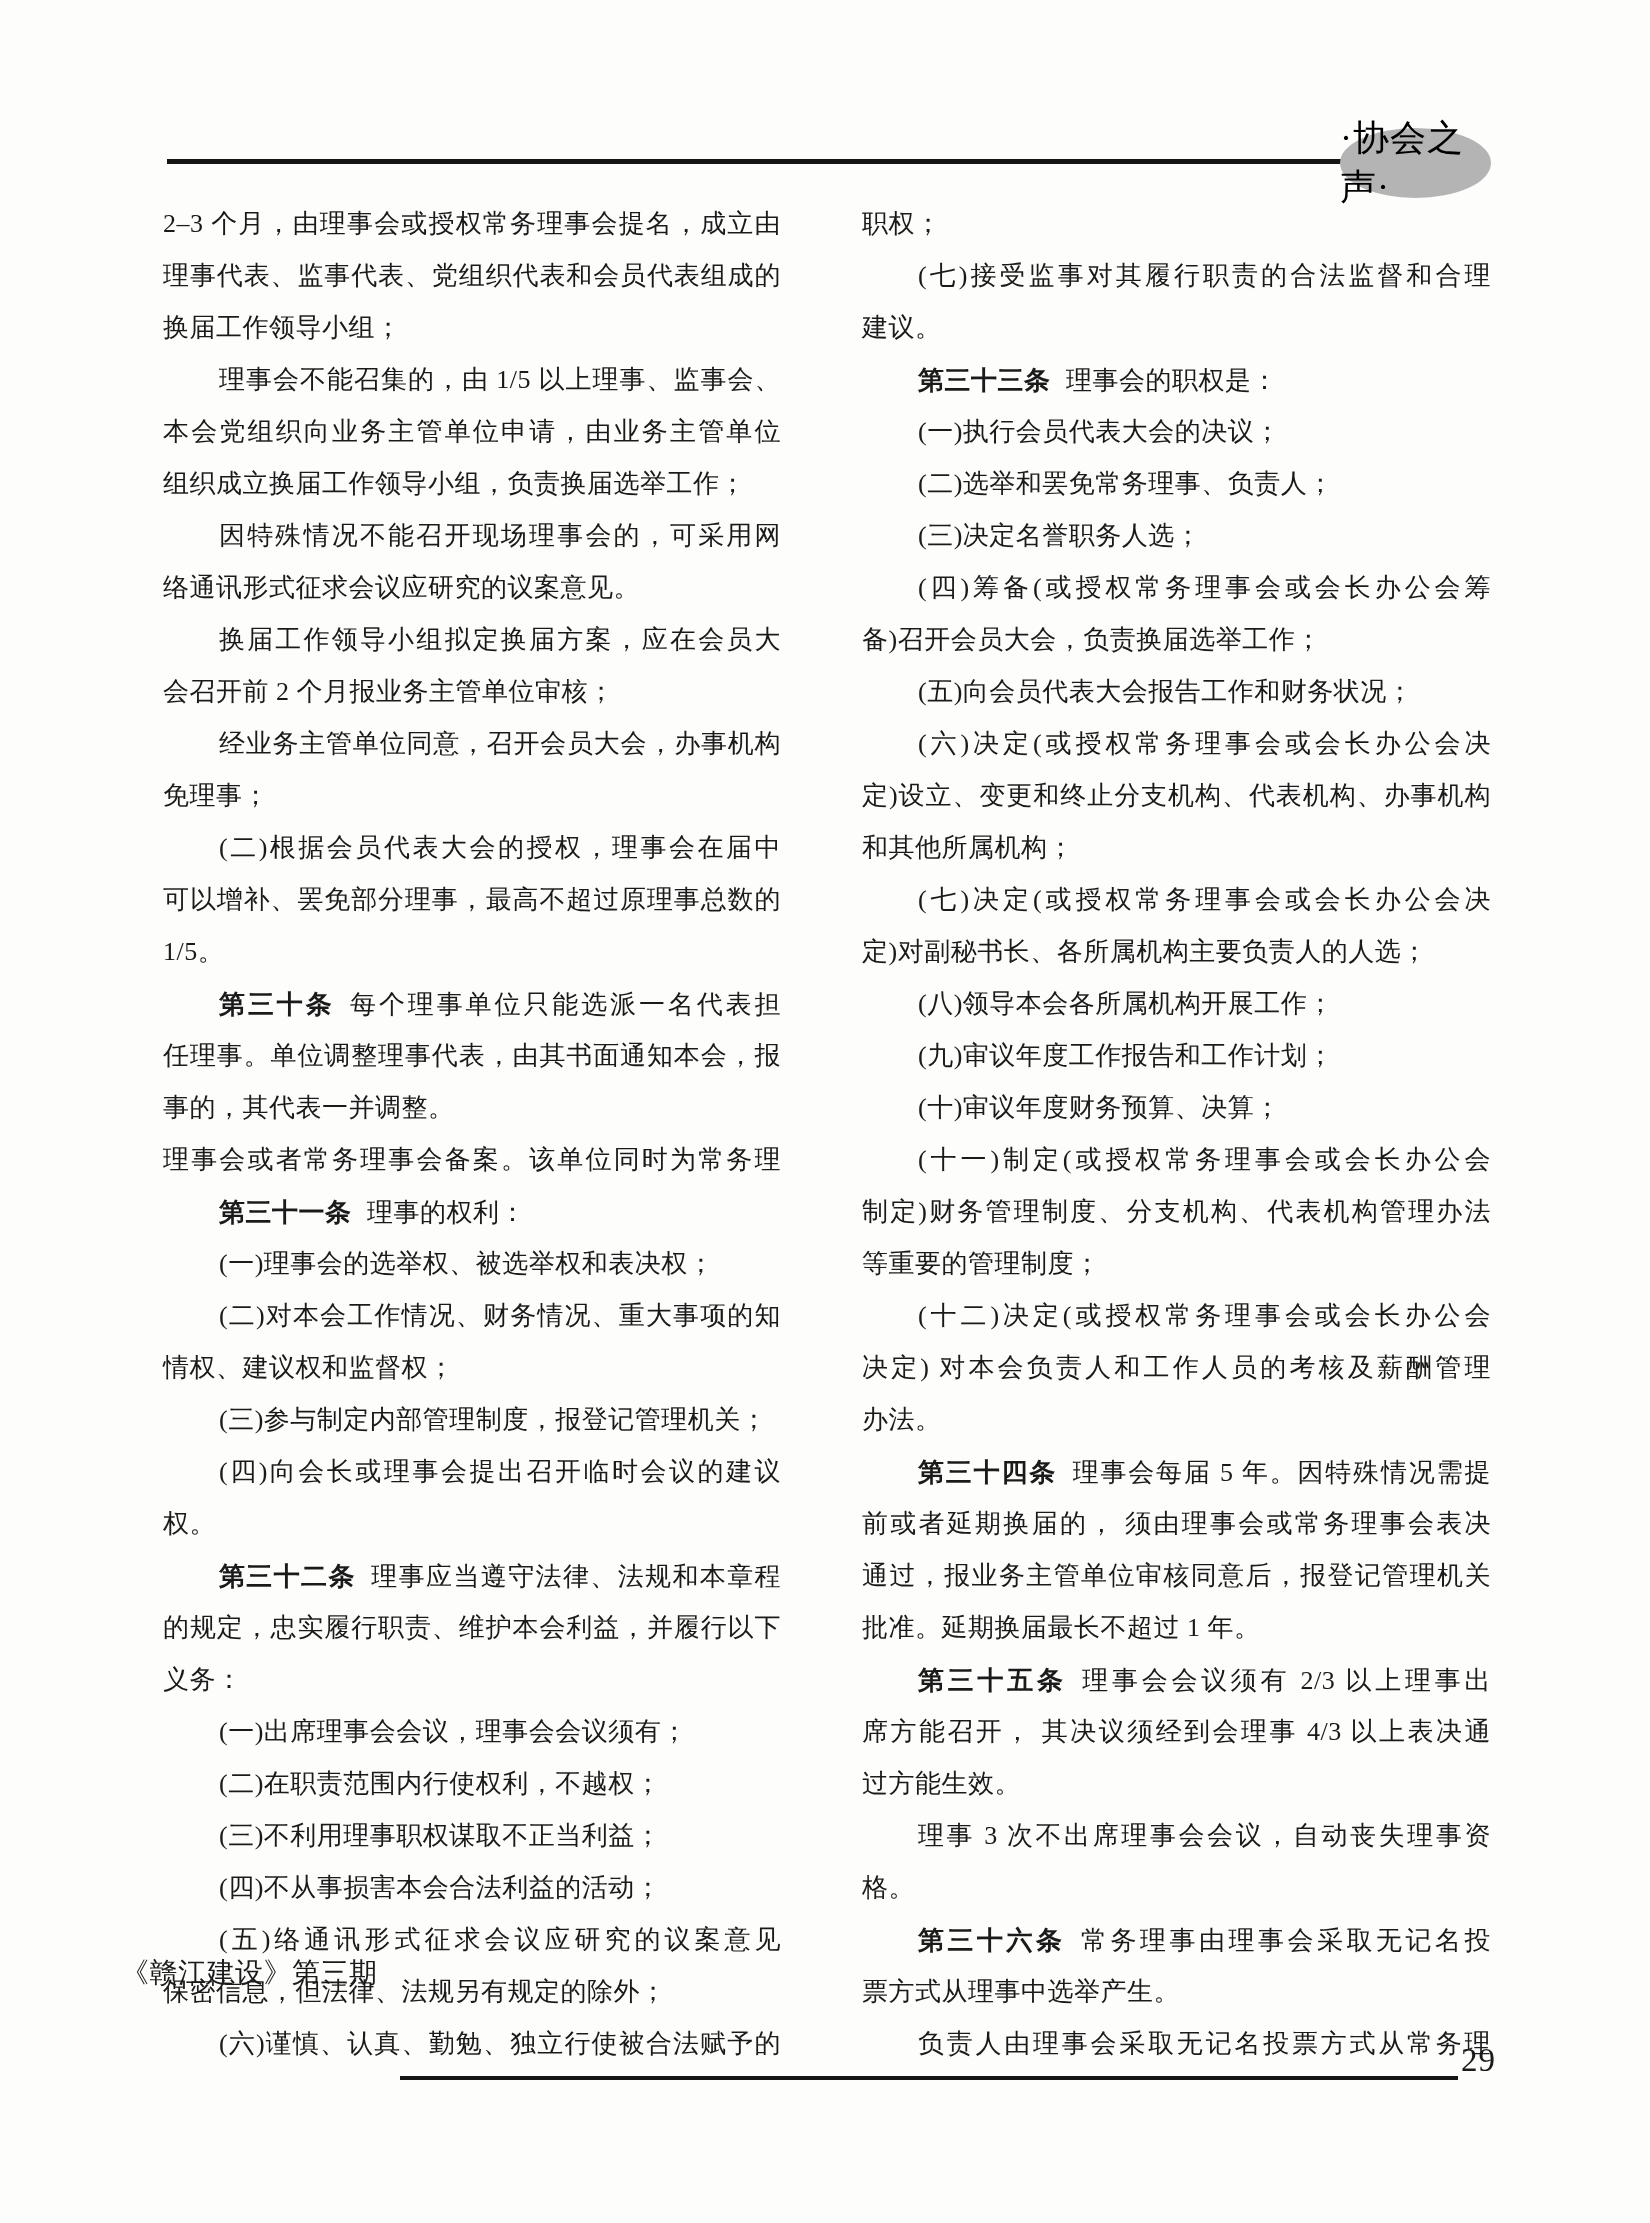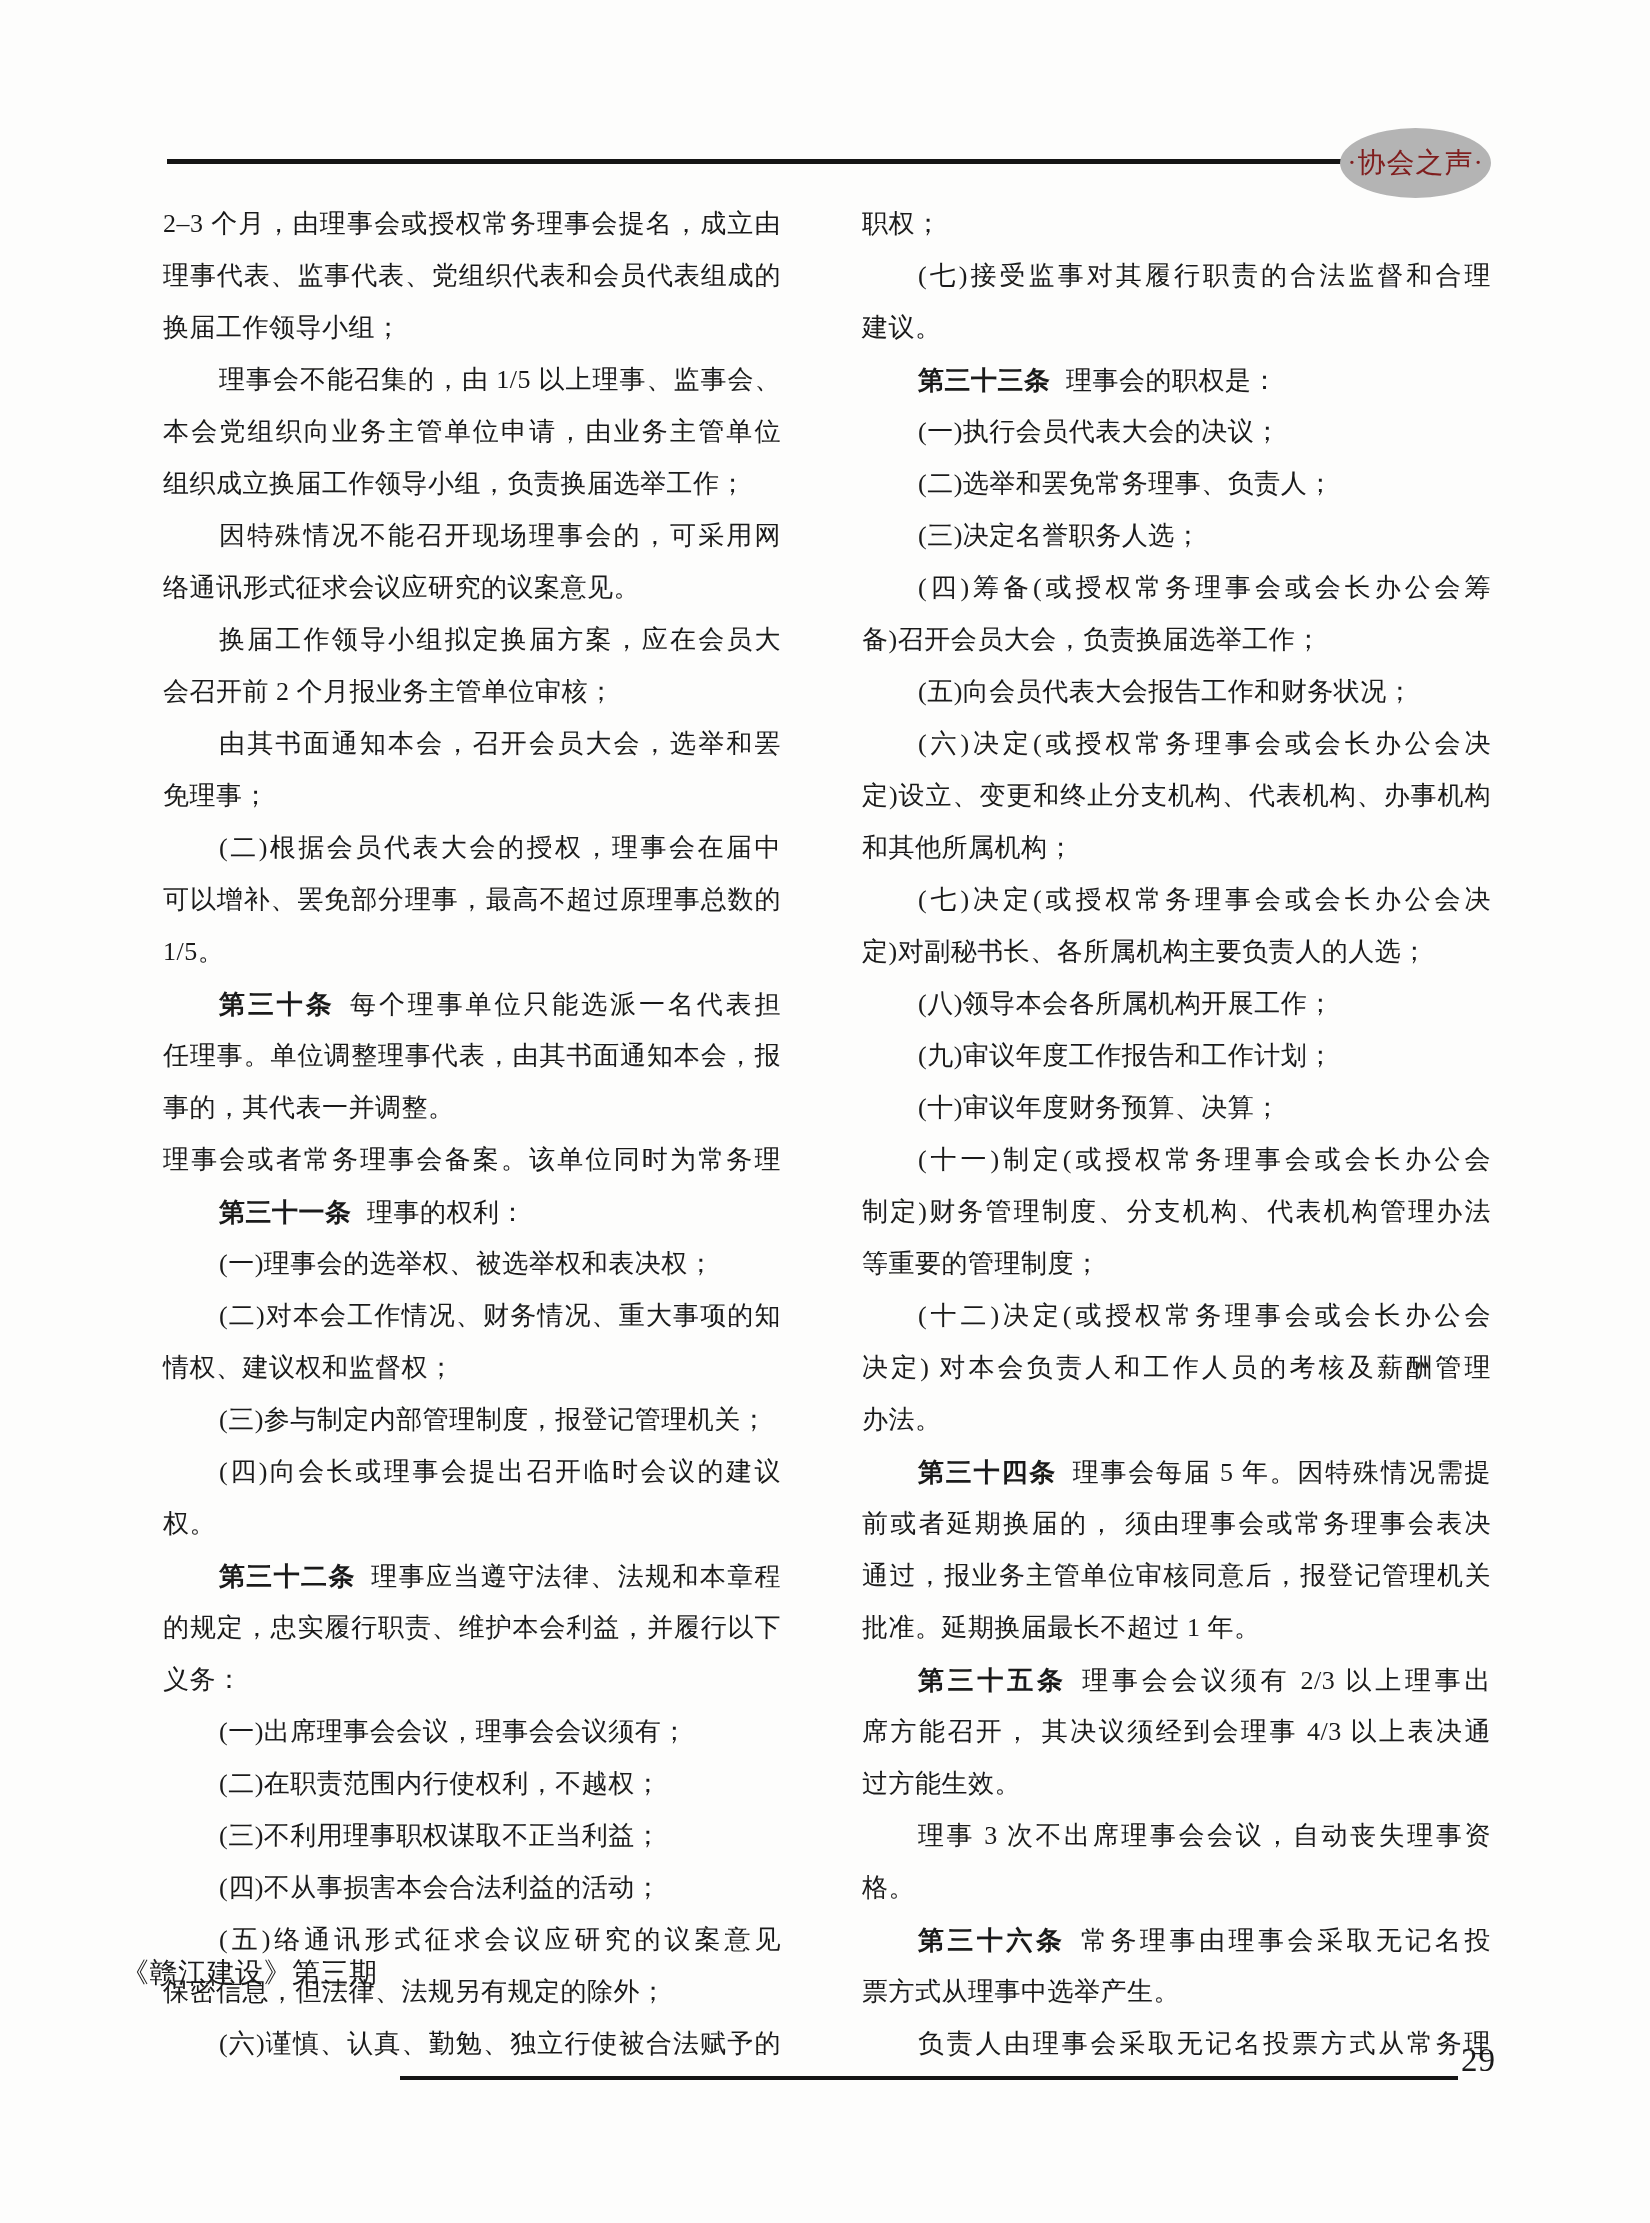--- a/index.html
+++ b/index.html
@@ -20,23 +20,23 @@
     left: 167px; top: 159px;
     width: 1175px; height: 4.9px;
     background: #151515;
   }
   .badge {
     position: absolute;
     left: 1340px; top: 128px;
     width: 151px; height: 70px;
     border-radius: 50%;
     display: flex; align-items: center; justify-content: center;
-    font-size: 28px;
+    font-size: 36px;
     letter-spacing: 1px;
-    color: #7f1d1d;
+    color: #000000;
     font-weight: 500;
   }
   
   .col {
     position: absolute;
     top: 198px;
   }
   .col-left  { left: 163px; width: 618px; }
   .col-right { left: 862px; width: 629px; }
   .line {
@@ -86,21 +86,21 @@
       <div class="line full">2–3 个月，由理事会或授权常务理事会提名，成立由</div>
       <div class="line full">理事代表、监事代表、党组织代表和会员代表组成的</div>
       <div class="line">换届工作领导小组；</div>
       <div class="line ind full">理事会不能召集的，由 1/5 以上理事、监事会、</div>
       <div class="line full">本会党组织向业务主管单位申请，由业务主管单位</div>
       <div class="line">组织成立换届工作领导小组，负责换届选举工作；</div>
       <div class="line ind full">因特殊情况不能召开现场理事会的，可采用网</div>
       <div class="line">络通讯形式征求会议应研究的议案意见。</div>
       <div class="line ind full">换届工作领导小组拟定换届方案，应在会员大</div>
       <div class="line">会召开前 2 个月报业务主管单位审核；</div>
-      <div class="line ind full">由其书面通知本会，召开会员大会，选举和罢</div>
+      <div class="line ind full">经业务主管单位同意，召开会员大会，办事机构</div>
       <div class="line">免理事；</div>
       <div class="line ind full">(二)根据会员代表大会的授权，理事会在届中</div>
       <div class="line full">可以增补、罢免部分理事，最高不超过原理事总数的</div>
       <div class="line">1/5。</div>
       <div class="line ind full"><span class="head">第三十条</span>每个理事单位只能选派一名代表担</div>
       <div class="line full">任理事。单位调整理事代表，由其书面通知本会，报</div>
       <div class="line">事的，其代表一并调整。</div>
       <div class="line full">理事会或者常务理事会备案。该单位同时为常务理</div>
       <div class="line ind"><span class="head">第三十一条</span>理事的权利：</div>
       <div class="line ind">(一)理事会的选举权、被选举权和表决权；</div>

